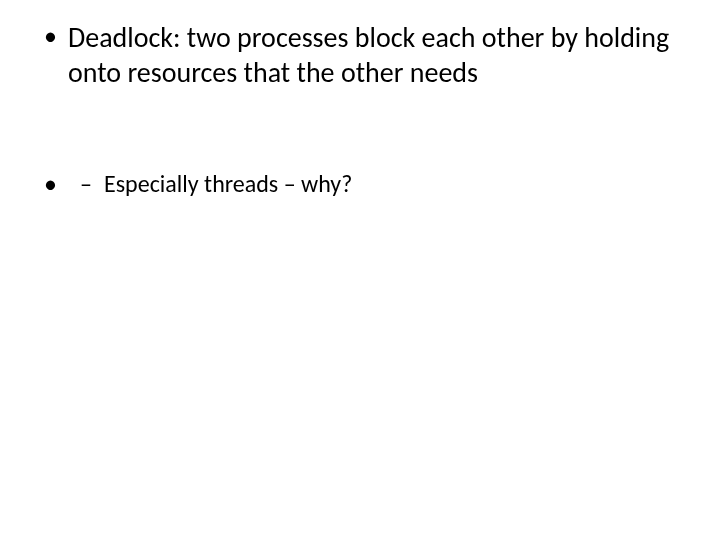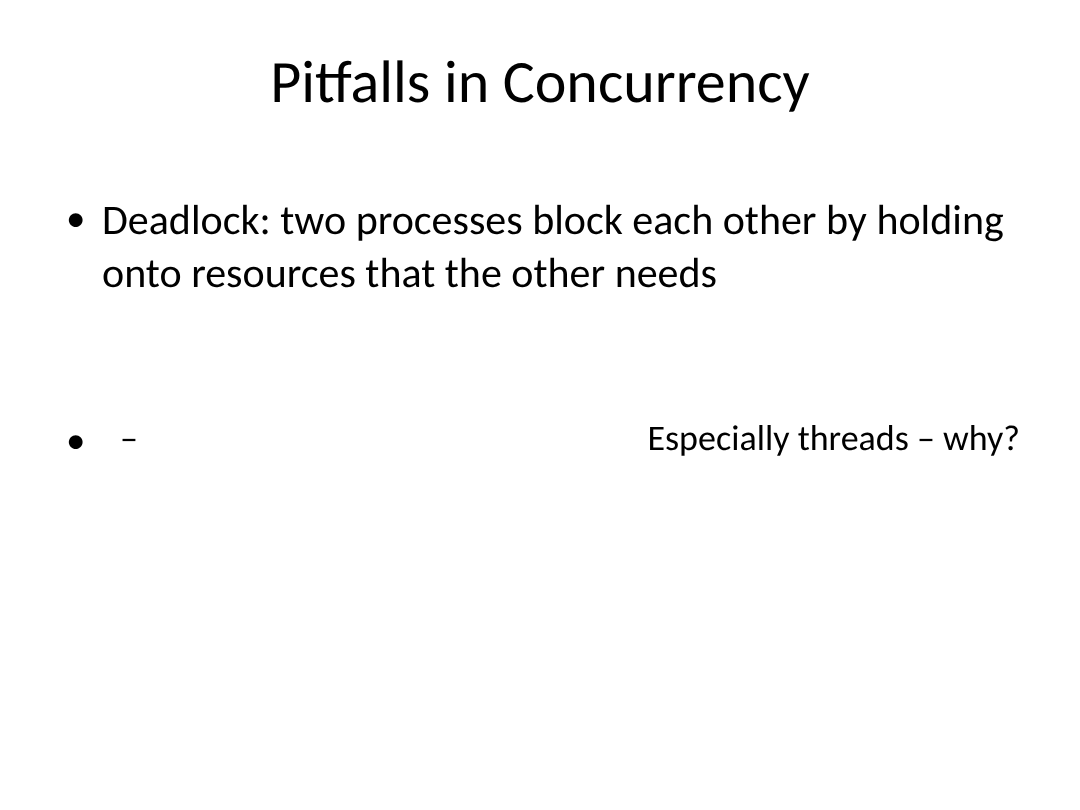--- a/index.html
+++ b/index.html
@@ -46,21 +46,20 @@
     font-size: 26px;
     line-height: 1.25;
   }
   .gap {
     height: 72px;
   }
   ul.sub {
     list-style: none;
     padding: 0;
     margin: 6px 0 0 0;
-    text-align: right;
   }
   ul.sub > li {
     position: relative;
     padding-left: 28px;
     font-size: 24px;
     line-height: 1.3;
     margin-left: 8px;
   }
   ul.sub > li::before {
     content: "–";
@@ -68,21 +67,20 @@
     left: 4px;
     top: 0;
     font-size: 24px;
     line-height: 1.3;
   }
 </style>
 </head>
 <body>
 
 <div class="slide">
-  <div class="title">Pitfalls in Concurrency</div>
 
   <ul class="top">
     <li>
       <span>Deadlock: two processes block each other by holding onto resources that the other needs</span>
     </li>
   </ul>
 
   <div class="gap"></div>
 
   <ul class="top">

